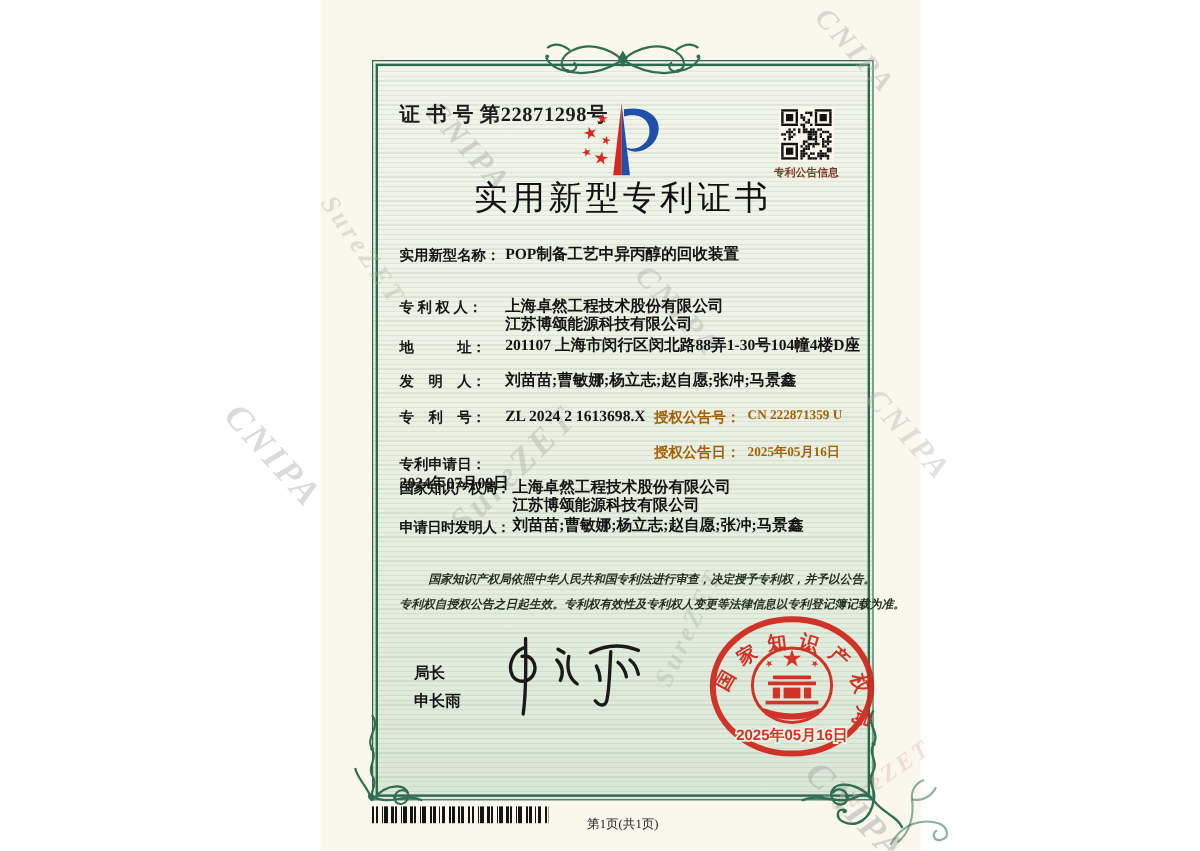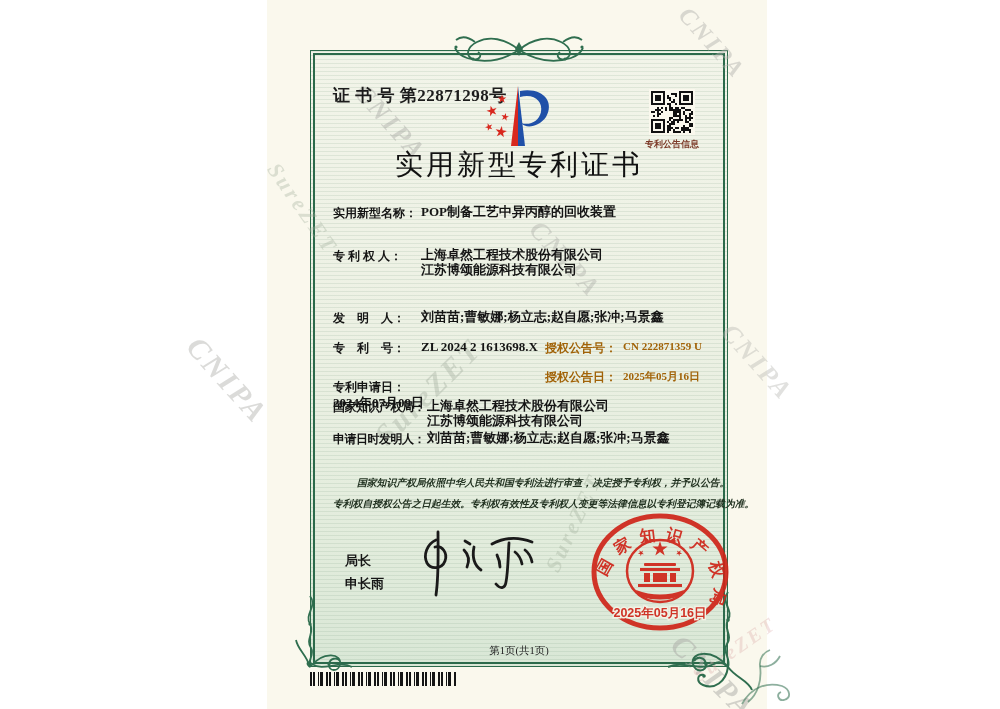--- a/index.html
+++ b/index.html
@@ -22,21 +22,21 @@
   .row{position:absolute;left:333px;z-index:4;display:flex;color:#141414;}
   .row .lbl{flex:none;width:88px;font-size:12px;font-weight:bold;white-space:nowrap;}
   .row.wide .lbl{width:94px;letter-spacing:-0.5px;}
   .row .val{font-size:13px;font-weight:bold;line-height:14.5px;white-space:nowrap;}
   .rrow{position:absolute;left:545px;z-index:4;display:flex;color:#a16207;}
   .rrow .lbl{flex:none;width:78px;font-size:12px;font-weight:bold;white-space:nowrap;}
   .rrow .val{font-size:11px;font-weight:bold;white-space:nowrap;}
   .body-line{left:333px;width:380px;font-size:9.8px;font-style:italic;font-weight:bold;
              color:#233322;white-space:nowrap;}
   .signer{left:345px;font-size:13px;font-weight:bold;color:#151515;}
-  .footer{left:310px;top:644px;width:418px;text-align:center;font-size:10.5px;color:#222;}
+  .footer{left:310px;top:680px;width:418px;text-align:center;font-size:10.5px;color:#222;}
   .barcode{left:310px;top:672px;width:147px;height:14px;z-index:4;
     background:repeating-linear-gradient(90deg,#141414 0 2px,rgba(0,0,0,0) 2px 3px,#141414 3px 5px,
       rgba(0,0,0,0) 5px 8px,#141414 8px 9px,rgba(0,0,0,0) 9px 10px,#141414 10px 13px,rgba(0,0,0,0) 13px 16px);}
   svg{display:block;}
 </style>
 </head>
 <body>
 
 <div class="canvas">
 
@@ -273,20 +273,24 @@
   </div>
 
   <div class="row" style="top:248px;">
     <span class="lbl">专 利 权 人：</span>
     <span class="val">
       <div>上海卓然工程技术股份有限公司</div>
       <div>江苏博颂能源科技有限公司</div>
     </span>
   </div>
 
+  <div class="row" style="top:281px;">
+    <span class="lbl">地　　　址：</span>
+    <span class="val">201107 上海市闵行区闵北路88弄1-30号104幢4楼D座</span>
+  </div>
 
   <div class="row" style="top:310px;">
     <span class="lbl">发　明　人：</span>
     <span class="val">刘苗苗;曹敏娜;杨立志;赵自愿;张冲;马景鑫</span>
   </div>
 
   <div class="row" style="top:340px;">
     <span class="lbl">专　利　号：</span>
     <span class="val">ZL 2024 2 1613698.X</span>
   </div>

